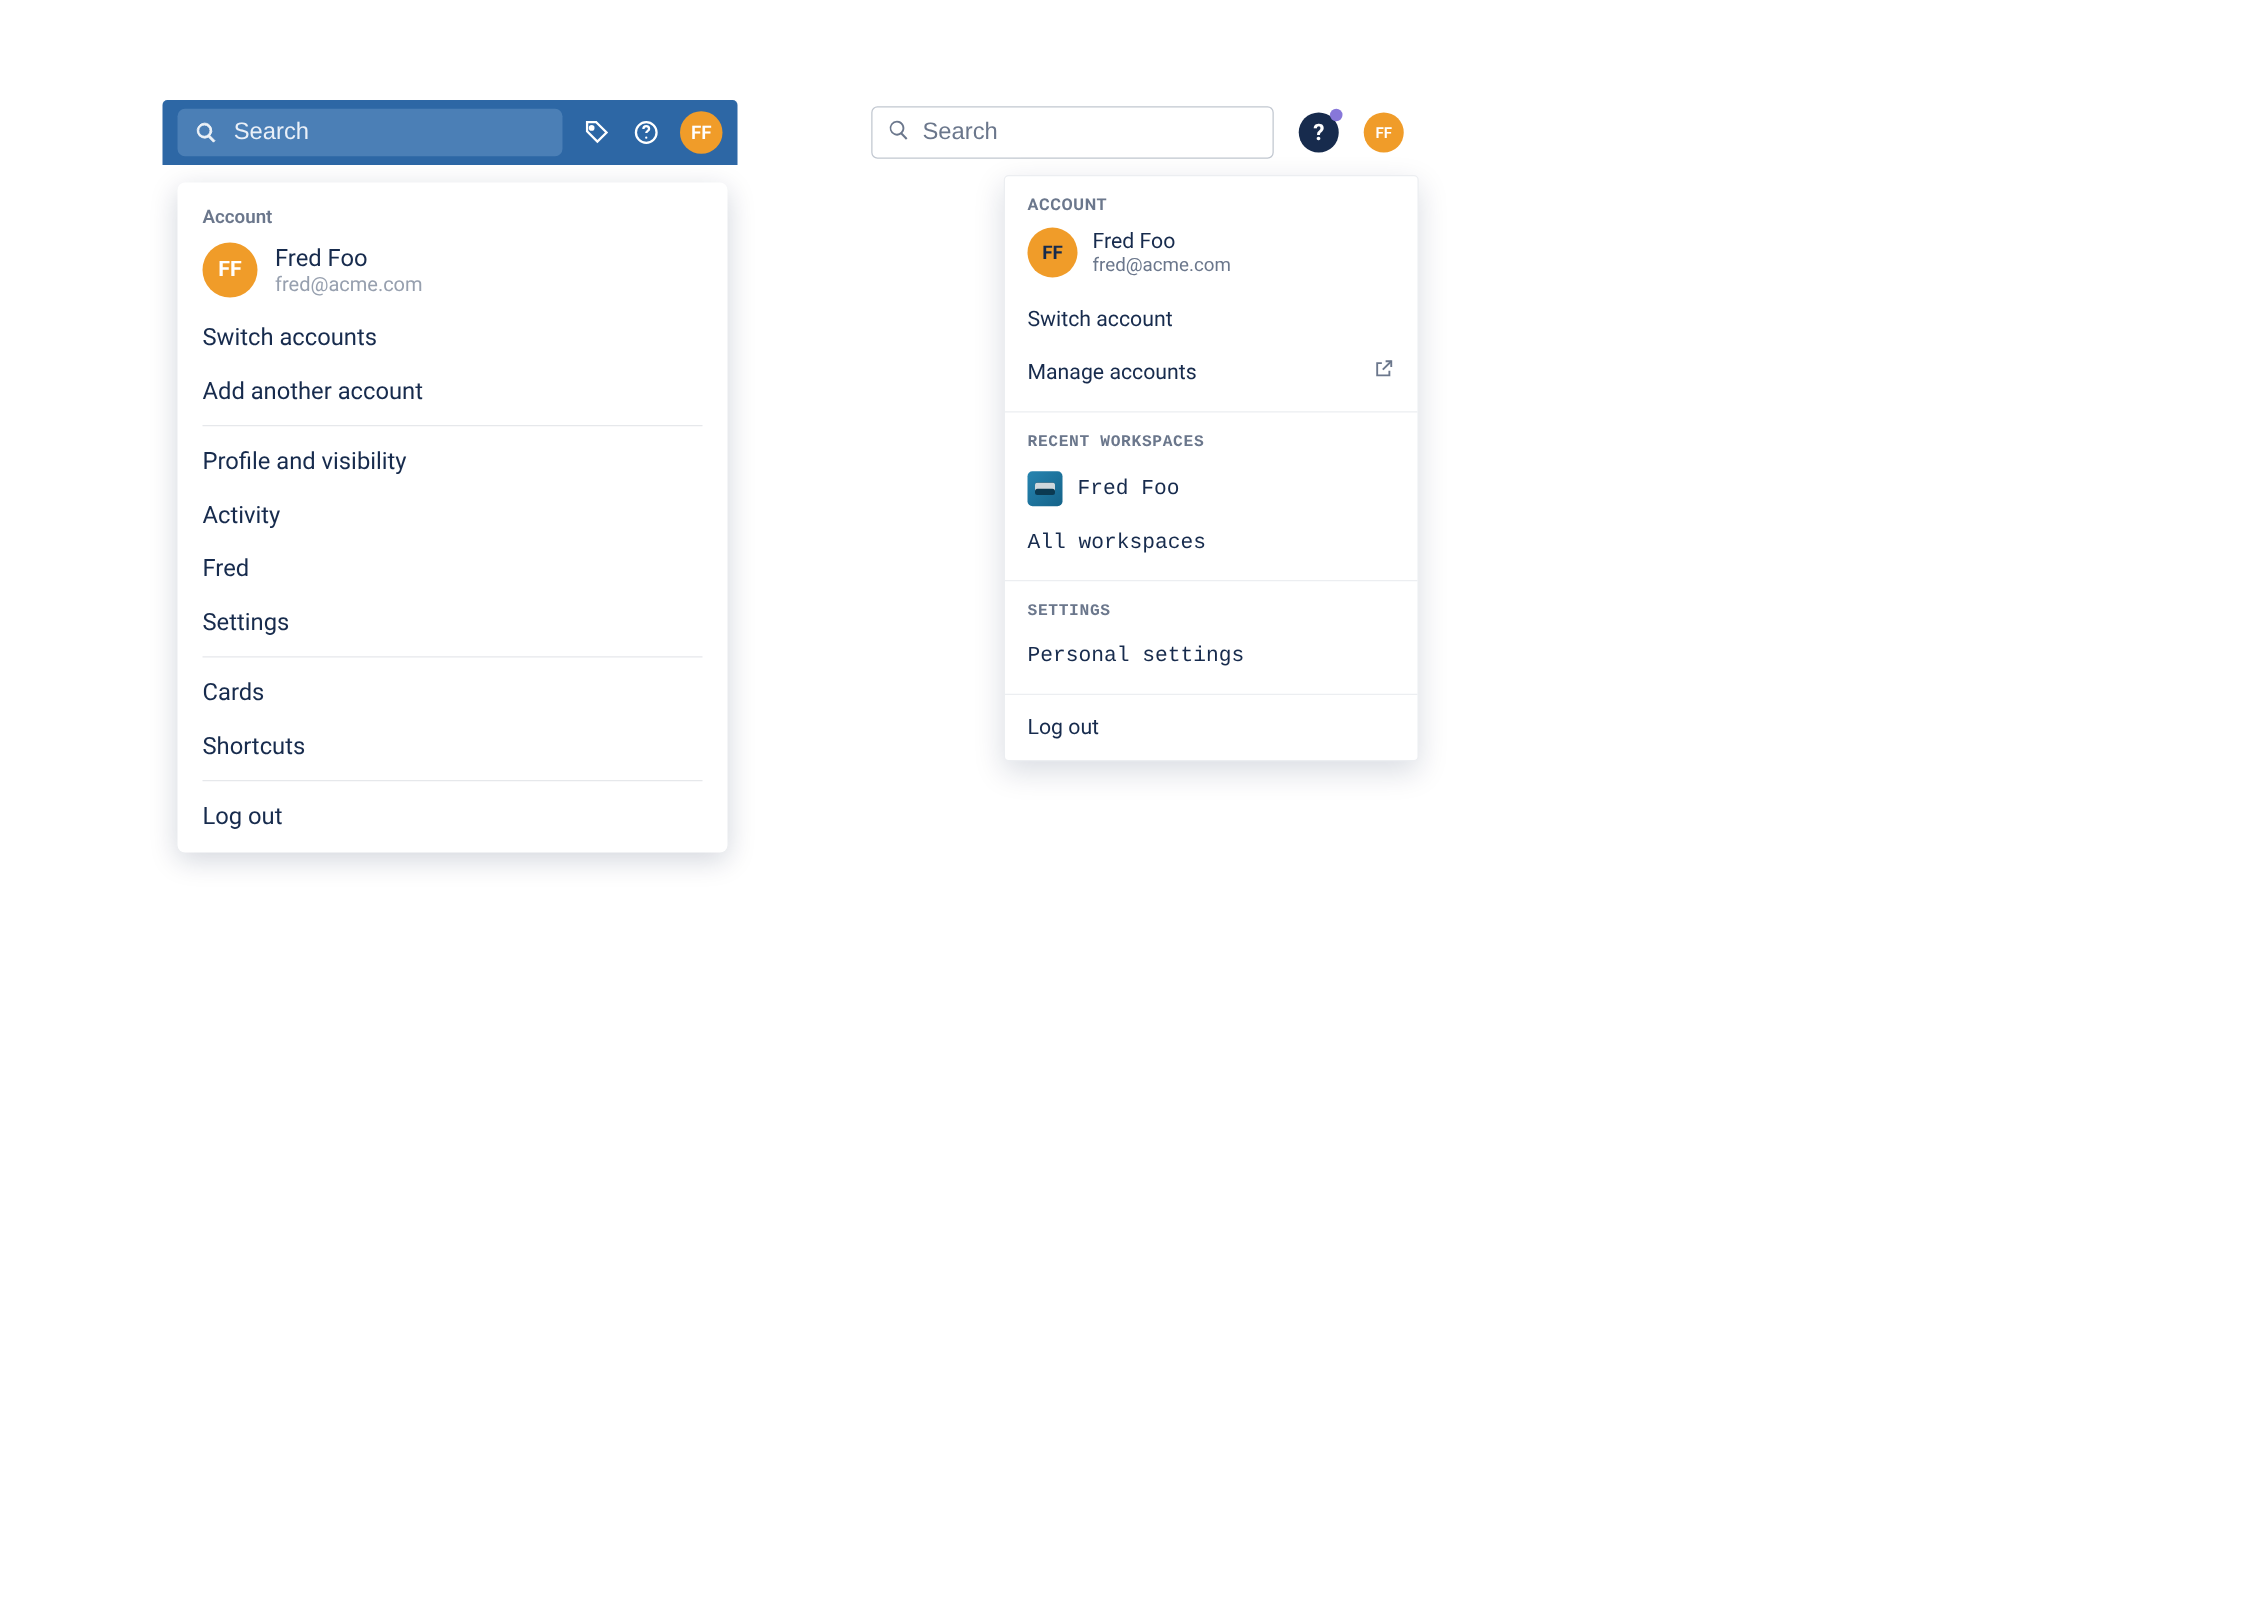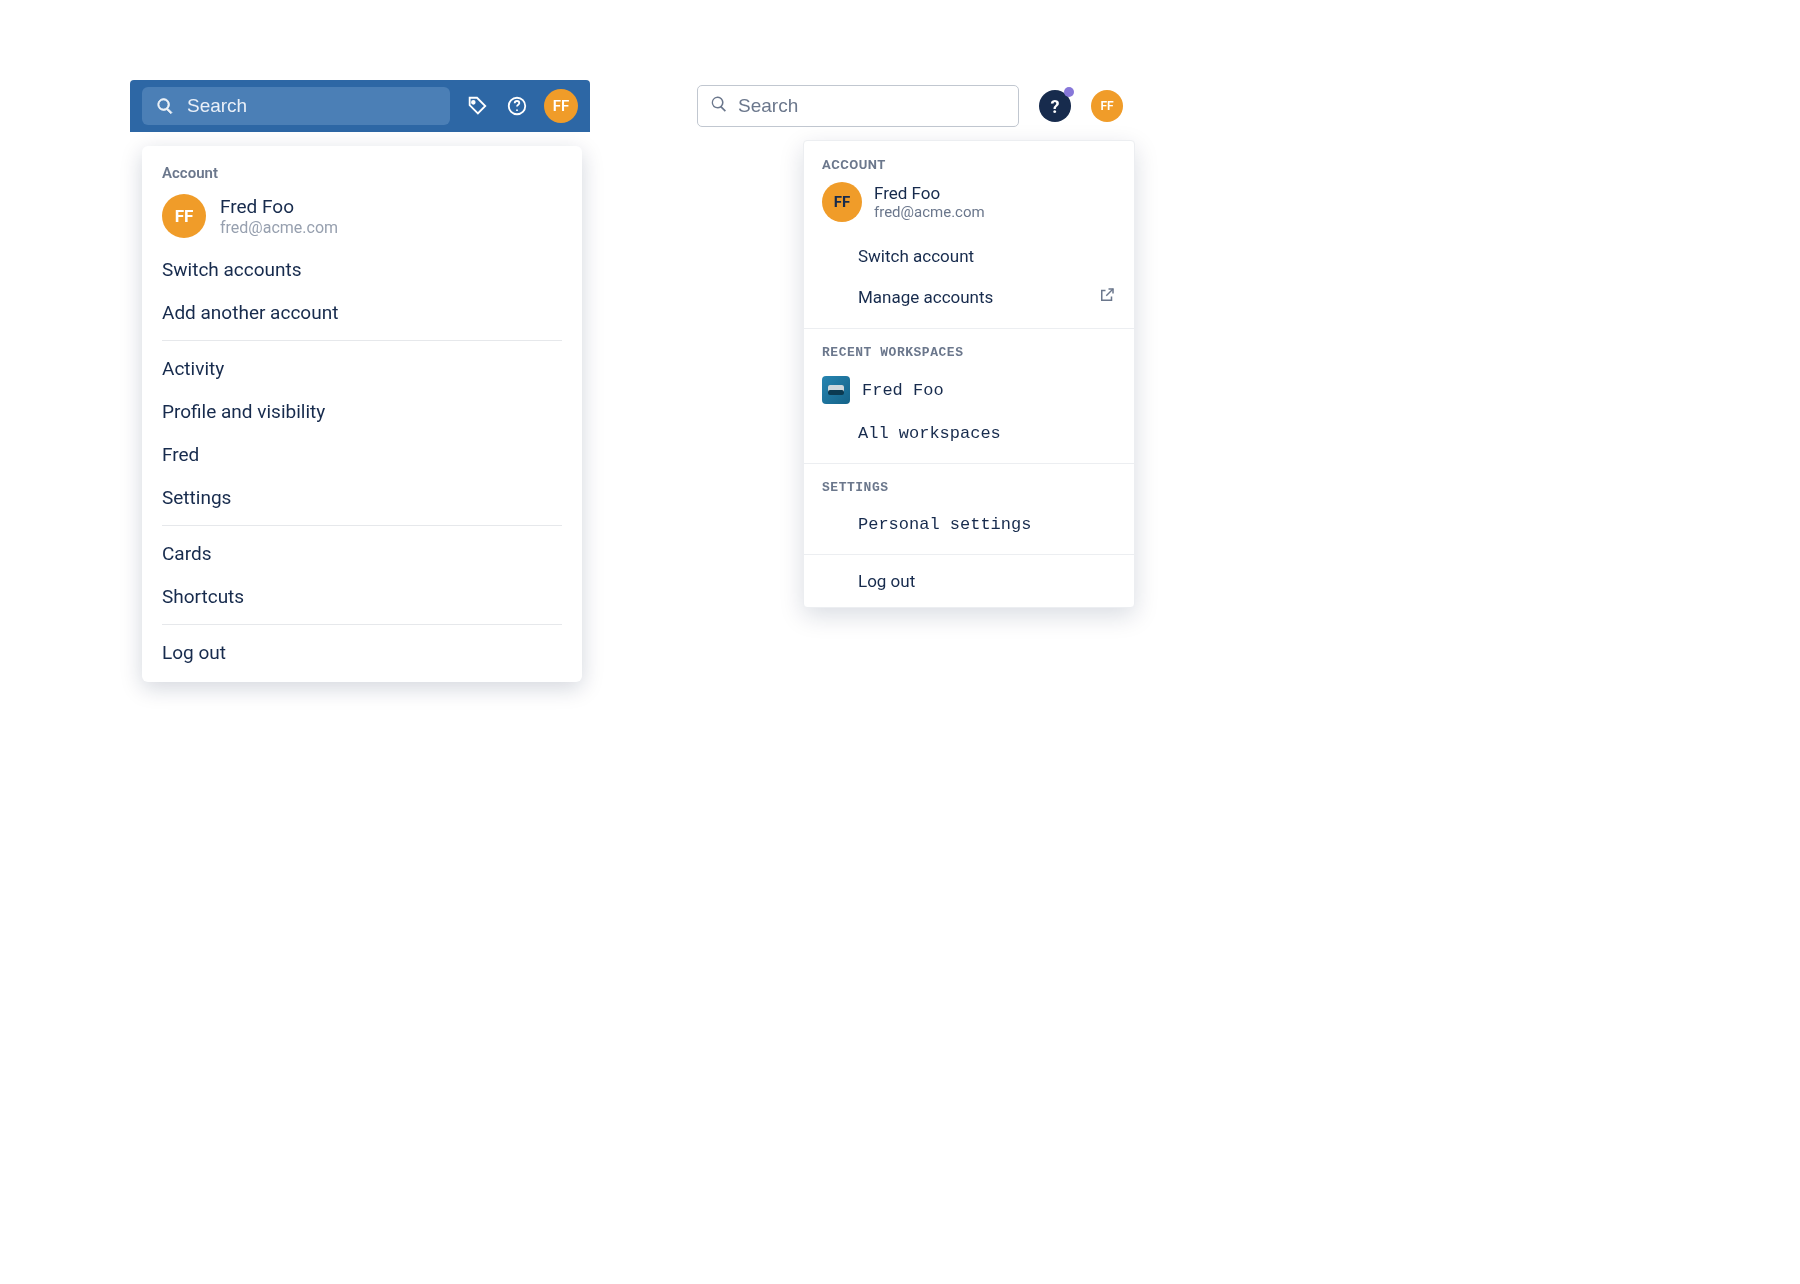--- a/index.html
+++ b/index.html
@@ -159,21 +159,21 @@
   .avatar-med {
     width:40px; height:40px; border-radius:50%;
     background:#f09c29; color:#172b4d; font-weight:700; font-size:15px;
     display:flex; align-items:center; justify-content:center;
   }
   .menu-right .acct-name { font-size:17px; color:#172b4d; }
   .menu-right .acct-email { font-size:15px; color:#6b778c; }
   .menu-right .link {
     font-size:17px; color:#172b4d;
     padding:10px 0;
-    display:flex; align-items:center; justify-content:space-between;margin-left:36px;
+    display:flex; align-items:center; justify-content:space-between;
   }
   .ws-row { display:flex; align-items:center; gap:12px; padding:6px 0 10px; }
   .ws-tile {
     width:28px; height:28px; border-radius:4px;
     background: linear-gradient(135deg,#2684b0,#156389);
     display:flex; align-items:center; justify-content:center;
   }
   .ws-tile::after{
     content:""; width:16px; height:10px; border-radius:2px;
     background:#0b3a52;
@@ -216,22 +216,22 @@
     <div class="acct-row">
       <div class="avatar-big">FF</div>
       <div>
         <div class="acct-name">Fred Foo</div>
         <div class="acct-email">fred@acme.com</div>
       </div>
     </div>
     <div class="item">Switch accounts</div>
     <div class="item">Add another account</div>
     <hr>
+    <div class="item">Profile and visibility</div>
     <div class="item">Activity</div>
-    <div class="item">Profile and visibility</div>
     <div class="item">Fred</div>
     <div class="item">Settings</div>
     <hr>
     <div class="item">Cards</div>
     <div class="item">Shortcuts</div>
     <hr>
     <div class="item">Log out</div>
   </div>
 </div>
 

